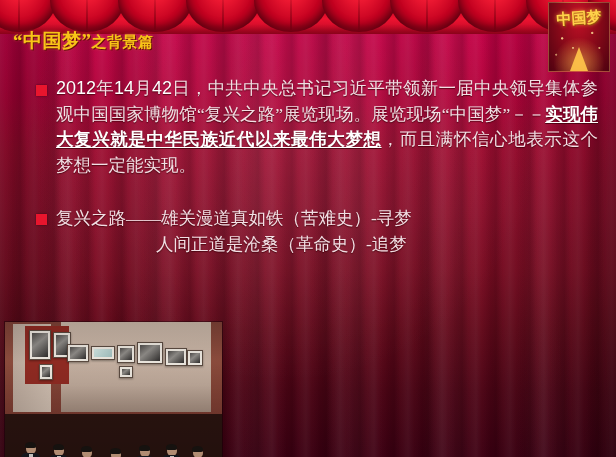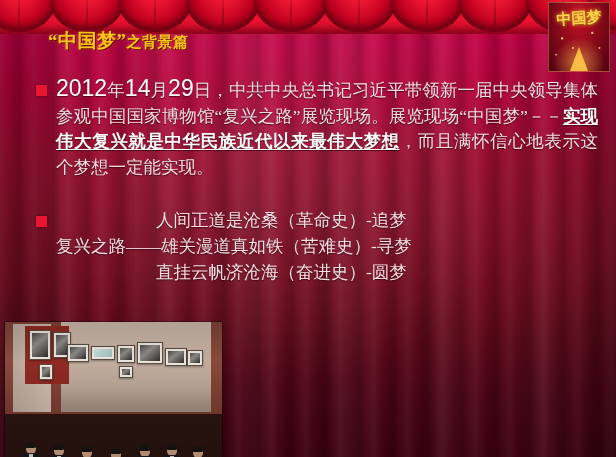--- a/index.html
+++ b/index.html
@@ -138,21 +138,21 @@
       radial-gradient(circle at 22% 52%, rgba(255,225,150,0.85) 0.7px, rgba(0,0,0,0) 1.6px),
       radial-gradient(circle at 72% 44%, rgba(255,225,150,0.8) 0.7px, rgba(0,0,0,0) 1.6px),
       radial-gradient(circle at 40% 66%, rgba(255,225,150,0.7) 0.6px, rgba(0,0,0,0) 1.4px),
       radial-gradient(circle at 84% 66%, rgba(255,225,150,0.7) 0.6px, rgba(0,0,0,0) 1.4px),
       radial-gradient(circle at 12% 76%, rgba(255,225,150,0.6) 0.6px, rgba(0,0,0,0) 1.4px);
   }
 
   
   .slide-title {
     position: absolute;
-    left: 48px; top: 28px;
+    left: 13px; top: 28px;
     z-index: 5;
     font-size: 19px;
     font-weight: bold;
     color: #f8c417;
     letter-spacing: 0.5px;
     text-shadow: 1px 1px 0 rgba(90,10,0,0.85), 0 0 3px rgba(255,200,60,0.45);
     white-space: nowrap;
   }
   .slide-title .small { font-size: 15px; }
 
@@ -179,21 +179,21 @@
     color: #f2dfe4;
     font-size: 17.5px;
     line-height: 25.5px;
     text-align: justify;
     text-shadow: 0 1px 1px rgba(60,0,10,0.75);
     padding-left: 20px;
   }
   .para .num {
     font-family: "Liberation Sans", sans-serif;
     color: #ffffff;
-    font-size: 23px;
+    font-size: 18px;
   }
   .para .emph {
     font-weight: bold;
     color: #ffffff;
     text-decoration: underline;
     text-underline-offset: 2px;
   }
 
   .couplets {
     color: #f2dfe4;
@@ -318,30 +318,29 @@
 
   <div class="slide-title">
     <span>“中国梦”</span><span class="small">之背景篇</span>
   </div>
 
   <div class="body">
 
     <div class="bullet-block" style="margin-top:6px">
       <span class="bullet-marker" style="top:9px"></span>
       <div class="para">
-        <span class="num">2012</span><span>年</span><span class="num">14</span><span>月</span><span class="num">29</span><span>日，中共中央总书记习近平带领新一届中央领导集体参观中国国家博物馆“复兴之路”展览现场。展览现场“中国梦”－－</span><span class="emph">实现伟大复兴就是中华民族近代以来最伟大梦想</span><span>，而且满怀信心地表示这个梦想一定能实现。</span>
+        <span class="num">2012</span><span>年</span><span class="num">14</span><span>月</span><span class="num">42</span><span>日，中共中央总书记习近平带领新一届中央领导集体参观中国国家博物馆“复兴之路”展览现场。展览现场“中国梦”－－</span><span class="emph">实现伟大复兴就是中华民族近代以来最伟大梦想</span><span>，而且满怀信心地表示这个梦想一定能实现。</span>
       </div>
     </div>
 
     <div class="bullet-block" style="margin-top:27px">
       <span class="bullet-marker" style="top:9px"></span>
       <div class="couplets">
+        <div class="couplet-line"><span>复兴之路——</span><span>雄关漫道真如铁（苦难史）-寻梦</span></div>
         <div class="couplet-line indent"><span>人间正道是沧桑（革命史）-追梦</span></div>
-        <div class="couplet-line"><span>复兴之路——</span><span>雄关漫道真如铁（苦难史）-寻梦</span></div>
-        <div class="couplet-line indent"><span>直挂云帆济沧海（奋进史）-圆梦</span></div>
       </div>
     </div>
 
   </div>
 
   <div class="photo">
     <div class="ph-wall"></div>
     <div class="ph-wall-panel"></div>
     <div class="ph-wall-panel2"></div>
     <div class="ph-redpanel"></div>

